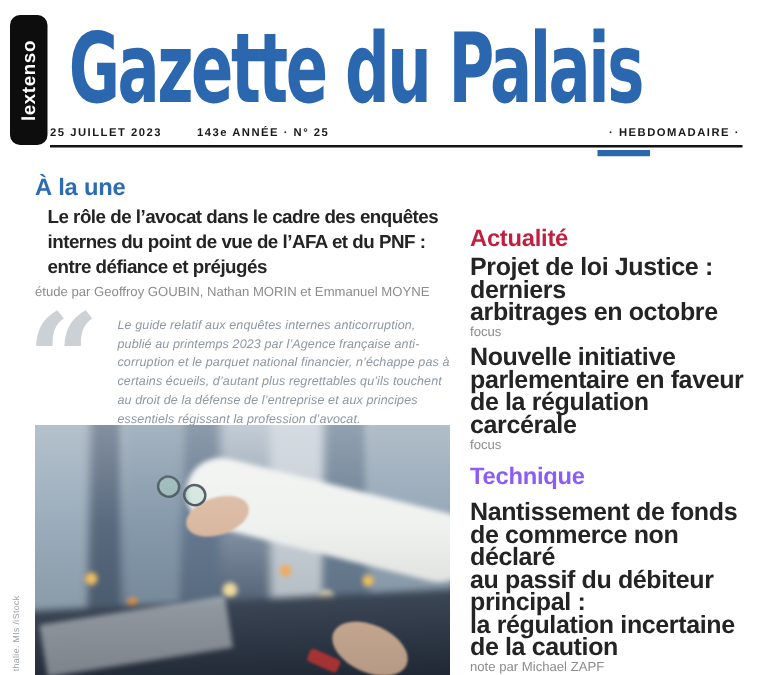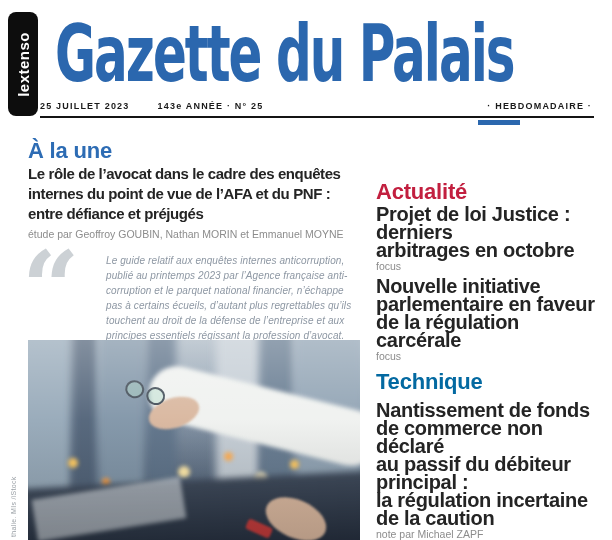--- a/index.html
+++ b/index.html
@@ -32,37 +32,37 @@
   }
   .dateline .edition { margin-left:28px; }
   .dateline .spacer { flex:1; }
   .rule { position:absolute; left:40px; right:18px; top:116px; height:2px; background:#141414; }
   .accent-bar { position:absolute; left:478px; top:120px; width:42px; height:5px; background:#2b67ae; }
 
   
   .col-left  { position:absolute; left:28px; top:140px; width:332px; }
   .col-right { position:absolute; left:376px; top:142px; width:228px;margin-top:39px; }
 
-  h2.sec { font-size:22px; font-weight:bold; margin:0 0 2px 0; line-height:22px; letter-spacing:-0.2px; }
+  h2.sec { font-size:19px; font-weight:bold; margin:0 0 2px 0; line-height:22px; letter-spacing:-0.2px; }
   .blue  { color:#2d6cb4; }
 
   .lead-title {
     font-size:15px; font-weight:bold; color:#242424; line-height:20px;
-    letter-spacing:-0.4px; margin:2px 0 4px 0; white-space:pre-line;
+    letter-spacing:-0.4px; margin:2px 0 4px 10px; white-space:pre-line;
   }
   .byline { font-size:10.5px; color:#8c8c8c; line-height:13px; }
 
   .quote { position:relative; margin-top:12px; padding-left:66px; min-height:80px; }
   .qmark {
     position:absolute; left:-6px; top:-16px;
     font-family:"DejaVu Serif","Liberation Serif",serif;
     font-size:100px; line-height:1; color:#ccd1d5; font-weight:bold;
   }
   .qtext {
-    font-style:italic; font-size:10px; line-height:15px; color:#8d97a3; letter-spacing:0.1px;margin-left:12px;
+    font-style:italic; font-size:10px; line-height:15px; color:#8d97a3; letter-spacing:0.1px;
   }
 
   
   .section { margin-bottom:8px; }
   .item { margin-bottom:4px; }
   .item h3 {
     font-size:20px; font-weight:bold; color:#242424; line-height:18px;
     letter-spacing:-0.3px; margin:0 0 1px 0; white-space:pre-line;
   }
   .meta div { font-size:10.5px; color:#8c8c8c; line-height:13px; }
@@ -194,21 +194,21 @@
       <h3>Nouvelle initiative
 parlementaire en faveur
 de la régulation carcérale</h3>
       <div class="meta">
             <div>focus</div>
           </div>
     </div>
   </div>
 
     <div class="section">
-      <h2 class="sec" style="color: #0369a1;">Technique</h2>
+      <h2 class="sec" style="color: #8b5cf6;">Technique</h2>
 
   </div>
 
     <div class="section">
 
     <div class="item">
       <h3>Nantissement de fonds
 de commerce non déclaré
 au passif du débiteur principal :
 la régulation incertaine

